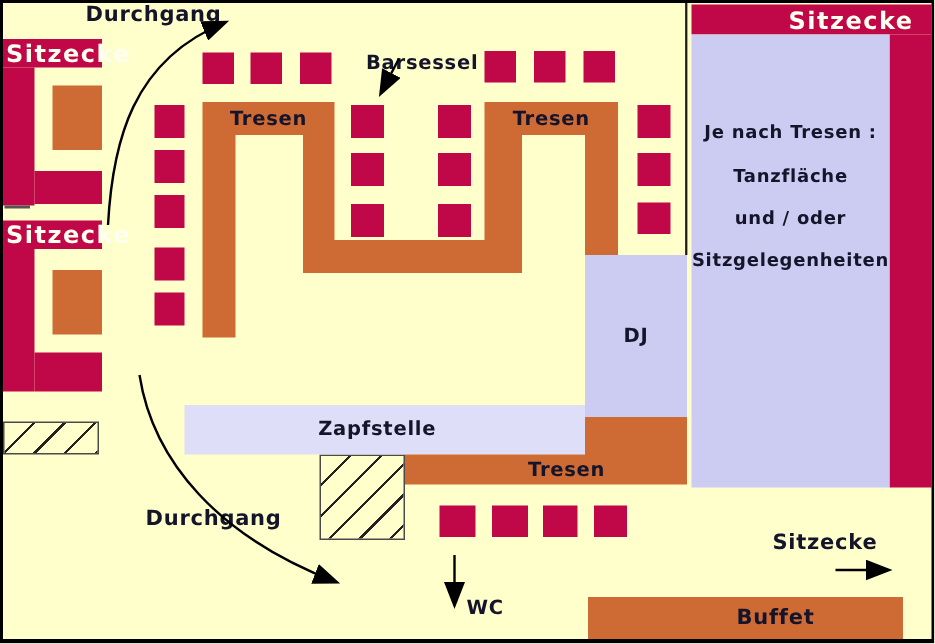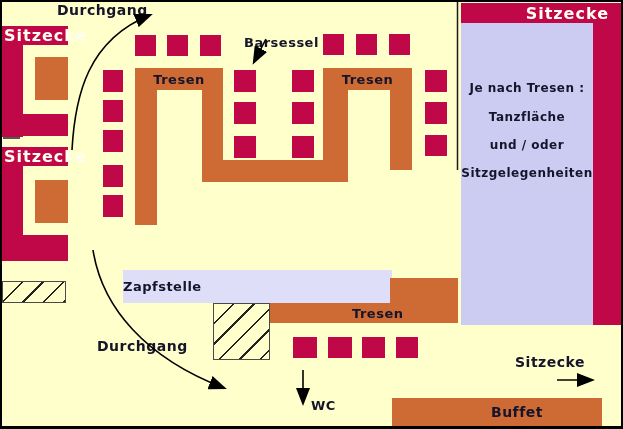--- a/index.html
+++ b/index.html
@@ -75,24 +75,27 @@
   <div class="abs crimson flex" style="left:461px;top:3px;width:160px;height:20px;justify-content:flex-end;">
     <span class="bar-label" style="padding-right:12px;">Sitzecke</span>
   </div>
   <div class="abs crimson" style="left:593px;top:23px;width:28px;height:302px;"></div>
   <div class="abs lav" style="left:461px;top:23px;width:132px;height:302px;"></div>
   <div class="room-line" style="top:81px;">Je nach Tresen :</div>
   <div class="room-line" style="top:110px;">Tanzfläche</div>
   <div class="room-line" style="top:138px;">und / oder</div>
   <div class="room-line" style="top:166px;">Sitzgelegenheiten</div>
 
-  <div class="abs lavlight flex" style="left:123px;top:270px;width:269px;height:33px;justify-content:flex-start;">
+  <div class="abs lavlight flex" style="left:123px;top:270px;width:269px;height:33px;justify-content:center;">
     <span class="lbl" style="position:static;padding-right:12px;">Zapfstelle</span>
   </div>
 
+  <div class="abs lav flex" style="left:390px;top:170px;width:68px;height:108px;justify-content:center;">
+    <span class="lbl" style="position:static;">DJ</span>
+  </div>
 
   <div class="abs orange" style="left:390px;top:278px;width:68px;height:45px;"></div>
   <div class="abs orange" style="left:270px;top:303px;width:120px;height:20px;"></div>
   <div class="lbl" style="left:352px;top:306px;">Tresen</div>
 
   <div class="abs orange flex" style="left:392px;top:398px;width:170px;height:28px;justify-content:center;padding-left:40px;">
     <span class="lbl lbl-big" style="position:static;">Buffet</span>
   </div>
 
   <div class="lbl lbl-big" style="left:57px;top:3px;">Durchgang</div>

